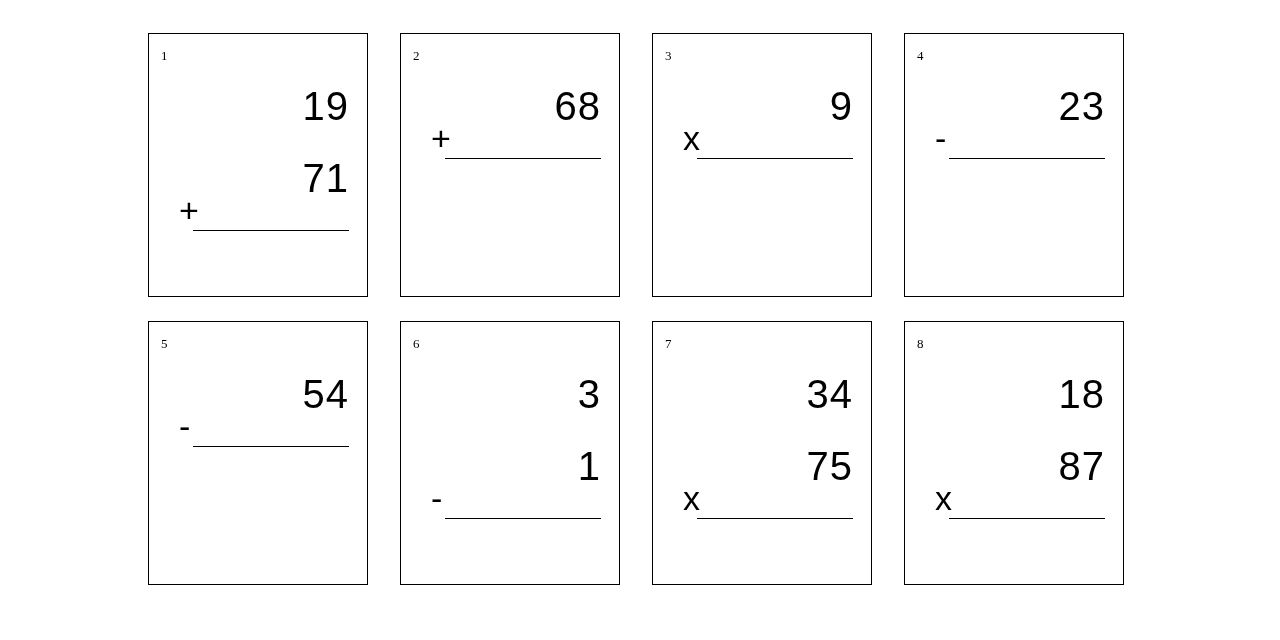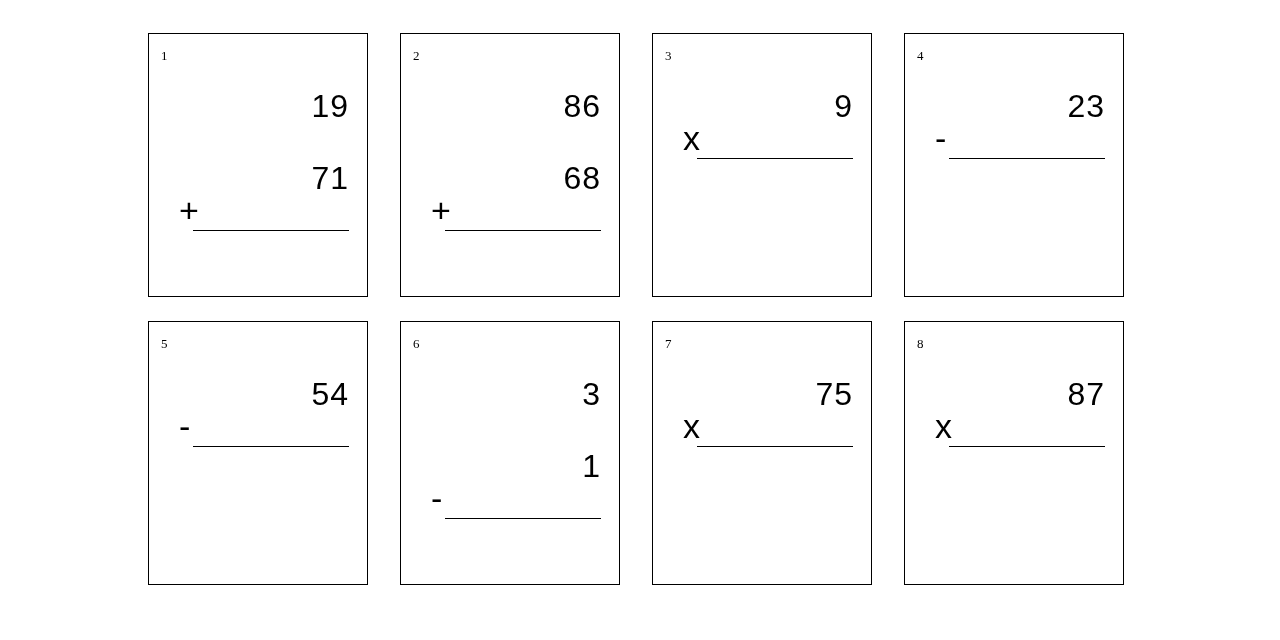--- a/index.html
+++ b/index.html
@@ -55,21 +55,21 @@
     box-sizing: border-box;
     padding: 0 18px 0 30px;
   }
   .row {
     display: flex;
     align-items: baseline;
     justify-content: flex-end;
     height: 72px;
   }
   .operand {
-    font-size: 32px;
+    font-size: 40px;
     line-height: 40px;
     letter-spacing: 1px;
     text-align: left;
     font-family: "Liberation Sans", sans-serif;
   }
   .row-operator {
     position: relative;
   }
   .operator {
     position: absolute;
@@ -106,23 +106,20 @@
           <span class="operand">71</span>
         </div>
         <div class="answer-rule"></div>
         <div class="answer-space"></div>
       </div>
     </div>
 
     <div class="problem-card">
       <div class="problem-number">2</div>
       <div class="calc">
-        <div class="row">
-          <span class="operand">86</span>
-        </div>
         <div class="row row-operator">
           <span class="operator">+</span>
           <span class="operand">68</span>
         </div>
         <div class="answer-rule"></div>
         <div class="answer-space"></div>
       </div>
     </div>
 
     <div class="problem-card">
@@ -172,32 +169,38 @@
           <span class="operand">1</span>
         </div>
         <div class="answer-rule"></div>
         <div class="answer-space"></div>
       </div>
     </div>
 
     <div class="problem-card">
       <div class="problem-number">7</div>
       <div class="calc">
+        <div class="row">
+          <span class="operand">34</span>
+        </div>
         <div class="row row-operator">
           <span class="operator">x</span>
           <span class="operand">75</span>
         </div>
         <div class="answer-rule"></div>
         <div class="answer-space"></div>
       </div>
     </div>
 
     <div class="problem-card">
       <div class="problem-number">8</div>
       <div class="calc">
+        <div class="row">
+          <span class="operand">18</span>
+        </div>
         <div class="row row-operator">
           <span class="operator">x</span>
           <span class="operand">87</span>
         </div>
         <div class="answer-rule"></div>
         <div class="answer-space"></div>
       </div>
     </div>
 
   </div>

